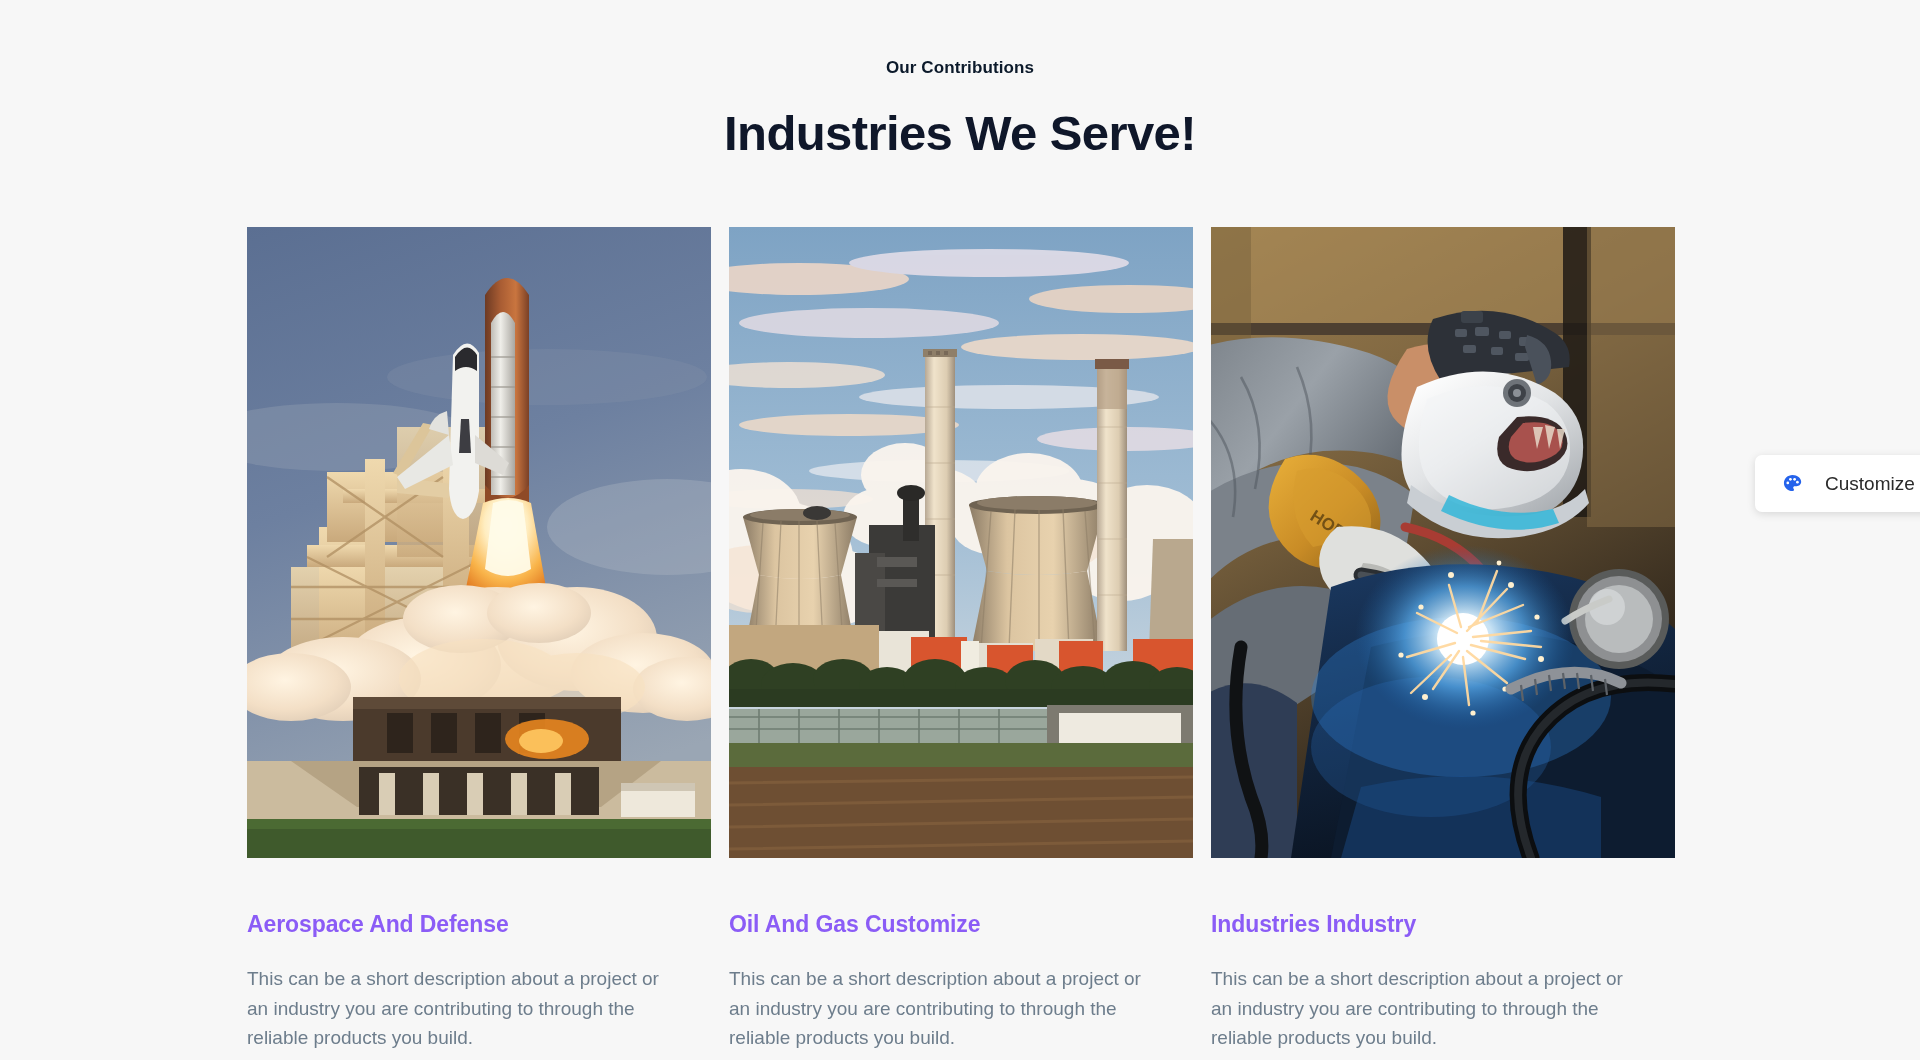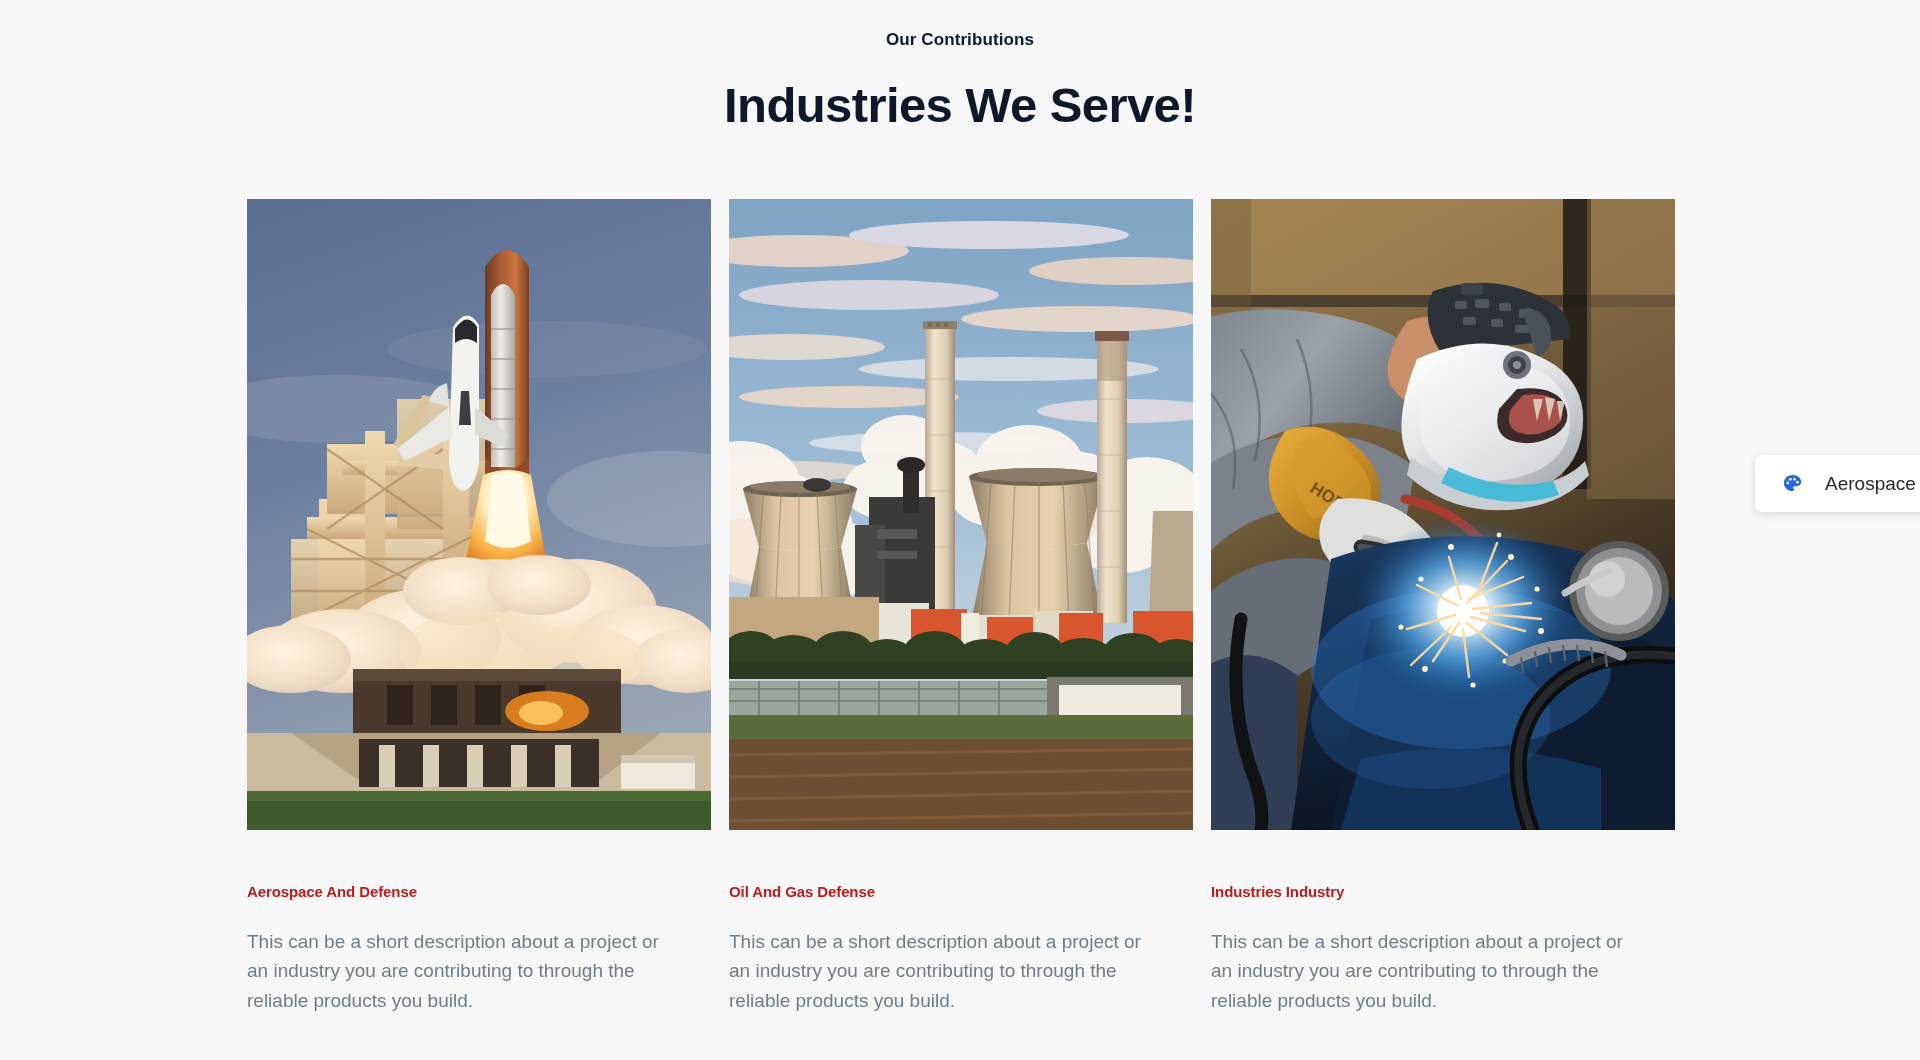--- a/index.html
+++ b/index.html
@@ -12,21 +12,21 @@
 
   body {
     background: #f7f7f7;
     font-family: "Liberation Sans", sans-serif;
     position: relative;
   }
 
   
   .section-header {
     text-align: center;
-    padding-top: 30px;
+    padding-top: 58px;
   }
 
   .eyebrow {
     font-size: 17px;
     font-weight: 700;
     color: #0c1a2b;
     letter-spacing: 0.1px;
     line-height: 1.2;
   }
 
@@ -59,23 +59,23 @@
     height: 631px;
     overflow: hidden;
     position: relative;
     background: #4d5f78;
   }
 
   .card-media svg { display: block; width: 100%; height: 100%; }
 
   .card-title {
     margin-top: 53px;
-    font-size: 15px;
+    font-size: 23px;
     font-weight: 700;
-    color: #b91c1c;
+    color: #8b5cf6;
     letter-spacing: -0.1px;
     line-height: 1.2;
   }
 
   .card-desc {
     margin-top: 26px;
     font-size: 19px;
     line-height: 1.55;
     color: #6d7d8c;
     max-width: 430px;
@@ -392,21 +392,21 @@
         <rect x="318" y="478" width="146" height="40" fill="#7d7a70"></rect>
         <rect x="330" y="486" width="122" height="32" fill="#eeeae0"></rect>
 
         <rect x="0" y="516" width="464" height="24" fill="#5b6b3c"></rect>
         <rect x="0" y="540" width="464" height="91" fill="#6e4f33"></rect>
         <g stroke="#8a6541" stroke-width="3" opacity="0.55">
           <path d="M0 556 L464 550 M0 578 L464 570 M0 600 L464 592 M0 622 L464 614"></path>
         </g>
       </svg>
     </div>
-    <h3 class="card-title">Oil And Gas Defense</h3>
+    <h3 class="card-title">Oil And Gas Customize</h3>
     <p class="card-desc">This can be a short description about a project or an industry you are contributing to through the reliable products you build.</p>
   </div>
 
   <div class="card">
     <div class="card-media">
       <svg viewBox="0 0 464 631" preserveAspectRatio="xMidYMid slice">
         <defs>
           <linearGradient id="bg3" x1="0" y1="0" x2="0.4" y2="1">
             <stop offset="0" stop-color="#9d7f4f"></stop>
             <stop offset="0.38" stop-color="#7d6540"></stop>
@@ -575,14 +575,14 @@
 </div>
 
 <div class="customize-panel">
   <svg class="palette-icon" viewBox="0 0 24 24">
     <path d="M12 2.2C6.6 2.2 2.2 6.3 2.2 11.4c0 5.1 4.4 9.2 9.8 9.2 0.9 0 1.7-0.7 1.7-1.6 0-0.44-0.17-0.83-0.45-1.13-0.27-0.3-0.44-0.68-0.44-1.1 0-0.9 0.76-1.62 1.7-1.62h2c3 0 5.4-2.3 5.4-5.1 0-4.4-4.4-7.85-9.9-7.85z" fill="#2563eb"></path>
     <circle cx="6.6" cy="11.4" r="1.55" fill="#ffffff"></circle>
     <circle cx="9.6" cy="7.2" r="1.55" fill="#ffffff"></circle>
     <circle cx="14.4" cy="7.2" r="1.55" fill="#ffffff"></circle>
     <circle cx="17.6" cy="10.5" r="1.55" fill="#ffffff"></circle>
   </svg>
-  <span class="customize-label">Aerospace</span>
+  <span class="customize-label">Customize</span>
 </div>
 
 </body></html>

